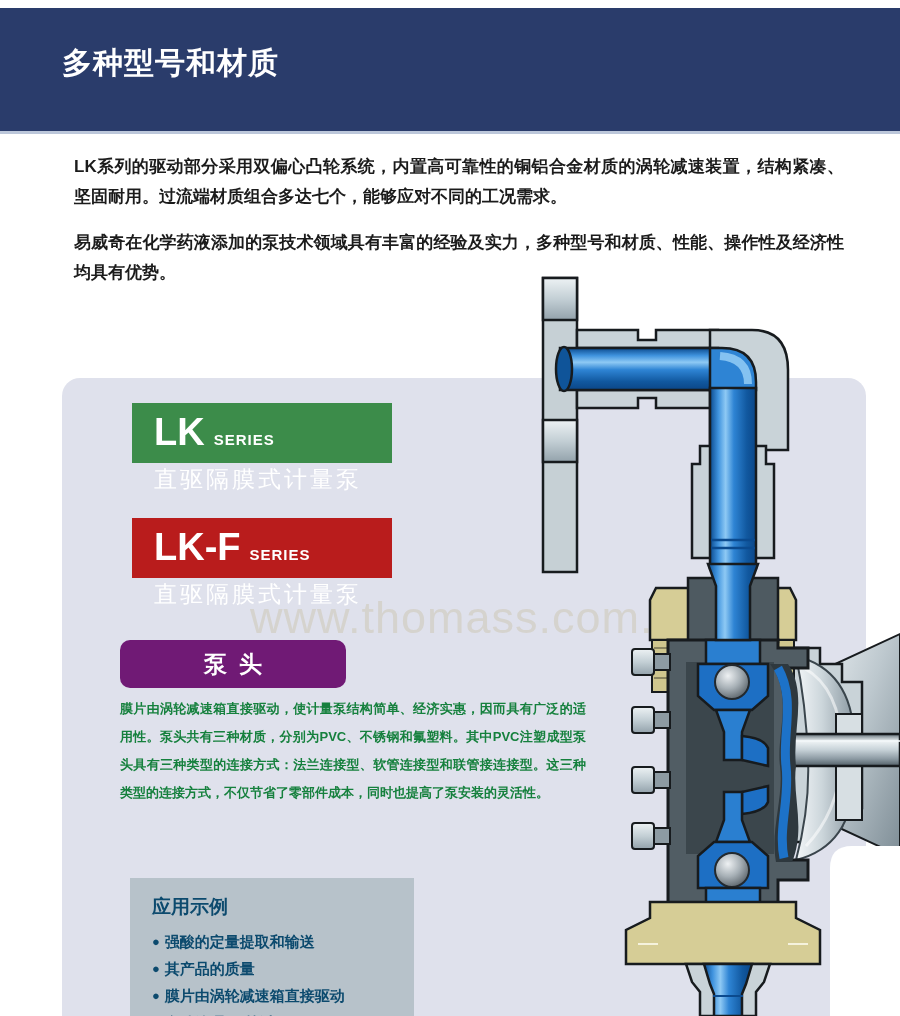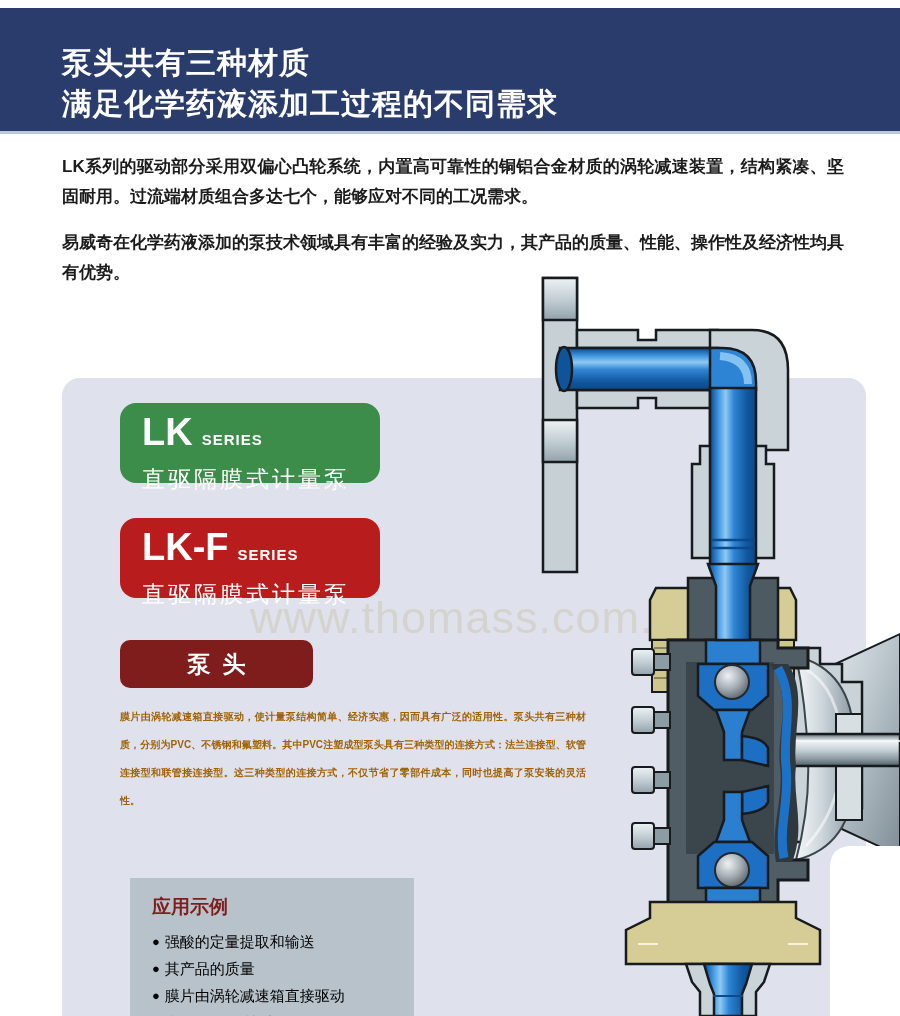--- a/index.html
+++ b/index.html
@@ -15,84 +15,83 @@
     background:#2a3c6b;border-bottom:3px solid #bcc7da;box-sizing:border-box;
   }
   .header-title{
     padding:34px 40px 0 62px;color:#ffffff;
     font-family:"Liberation Serif","DejaVu Serif",serif;
     font-weight:700;font-size:30px;line-height:41px;letter-spacing:1px;
   }
   
   .intro{position:absolute;left:62px;top:152px;width:782px;}
   .intro p{
-    margin:0 0 16px 0;font-size:17px;font-weight:600;line-height:30px;
+    margin:0 0 16px 12px;font-size:17px;font-weight:600;line-height:30px;
     color:#1b1b1b;text-align:justify;
   }
   .intro p.narrow{width:478px;}
   
   .panel{
     position:absolute;left:62px;top:378px;width:804px;height:700px;
     background:#dfe1ec;border-radius:18px;z-index:0;
   }
   .badge{
-    position:absolute;left:58px;width:260px;height:80px;box-sizing:border-box;
-    padding:9px 0 0 22px;color:#ffffff;border-radius:16px;
+    position:absolute;left:70px;width:260px;height:60px;box-sizing:border-box;
+    padding:9px 0 0 22px;color:#ffffff;
   }
   .badge.green{top:25px;background:#3c8c4a;}
   .badge.blue{top:140px;background:#b91c1c;}
   .badge-line1{line-height:40px;white-space:nowrap;}
   .series-name{font-size:38px;font-weight:700;letter-spacing:0px;}
   .series-suffix{font-size:15px;font-weight:700;margin-left:9px;letter-spacing:1px;}
   .badge-sub{font-size:23px;font-weight:400;letter-spacing:3px;margin-top:4px;}
   .pump-head-badge{
-    position:absolute;left:58px;top:262px;width:193px;height:48px;
-    background:#7f1d1d;border-radius:10px;color:#ffffff;
+    position:absolute;left:58px;top:262px;width:226px;height:48px;
+    background:#701a75;border-radius:10px;color:#ffffff;
     font-size:23px;font-weight:700;letter-spacing:12px;text-indent:12px;
     text-align:center;line-height:48px;
   }
   .pump-head-desc{
-    position:absolute;left:58px;top:325px;width:466px;
-    font-size:10px;font-weight:600;line-height:28px;color:#a16207;
+    position:absolute;left:58px;top:317px;width:466px;
+    font-size:13px;font-weight:600;line-height:28px;color:#15803d;
     text-align:justify;z-index:1;
   }
   
   .app-box{
     position:absolute;left:68px;top:500px;width:284px;height:210px;
     background:#b7c2ca;box-sizing:border-box;padding:16px 14px 0 22px;z-index:1;
   }
-  .app-title{font-size:19px;font-weight:700;color:#7f1d1d;margin:0 0 13px 0;}
+  .app-title{font-size:19px;font-weight:700;color:#0c4a6e;margin:0 0 13px 0;}
   .app-list{list-style:none;margin:0;padding:0;}
   .app-list li{
-    font-size:15px;font-weight:400;color:#000000;margin:0 0 10px 0;
+    font-size:15px;font-weight:700;color:#0c4a6e;margin:0 0 10px 0;
     line-height:17px;white-space:nowrap;
   }
   .blt{font-size:13px;margin-right:5px;vertical-align:1px;}
   
   .watermark{
     position:absolute;left:250px;top:592px;z-index:1;
     font-size:45px;font-weight:400;letter-spacing:1px;
     color:#cfcabb;opacity:0.6;white-space:nowrap;
   }
   
   .illu{position:absolute;left:520px;top:268px;width:380px;height:748px;z-index:2;}
 </style>
 </head>
 <body>
 
 <div class="header-band">
   <div class="header-title">
-    <div>泵头共有三种材质</div>
-    <div>满足化学药液添加工过程的不同需求</div>
+    <div>多种型号和材质</div>
   </div>
 </div>
 
 <div class="intro">
   <p>LK系列的驱动部分采用双偏心凸轮系统，内置高可靠性的铜铝合金材质的涡轮减速装置，结构紧凑、坚固耐用。过流端材质组合多达七个，能够应对不同的工况需求。</p>
-  <p>易威奇在化学药液添加的泵技术领域具有丰富的经验及实力，其产品的质量、性能、操作性及经济性均具有优势。</p>
+  <p>易威奇在化学药液添加的泵技术领域具有丰富的经验及实力，多种型号和材质、性能、操作性及经济性均具有优势。</p>
 </div>
 
 <div class="panel">
 
   <div class="badge green">
     <div class="badge-line1">
       <span class="series-name">LK</span><span class="series-suffix">SERIES</span>
     </div>
     <div class="badge-sub">直驱隔膜式计量泵</div>
   </div>

